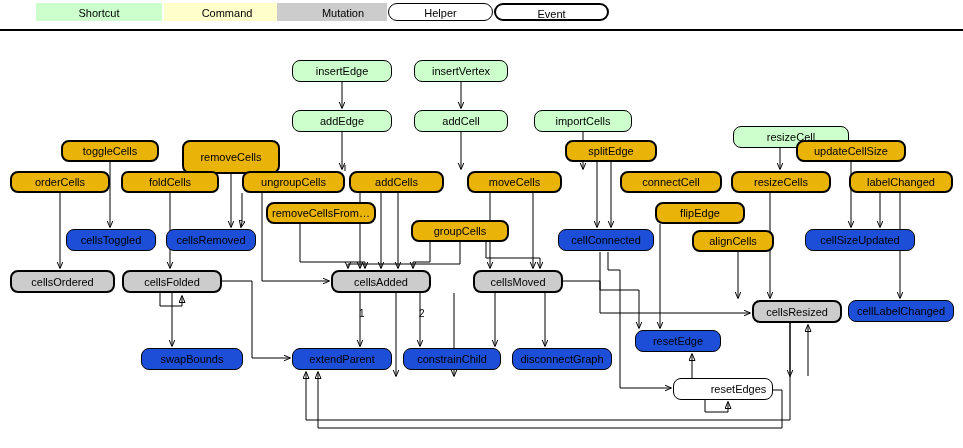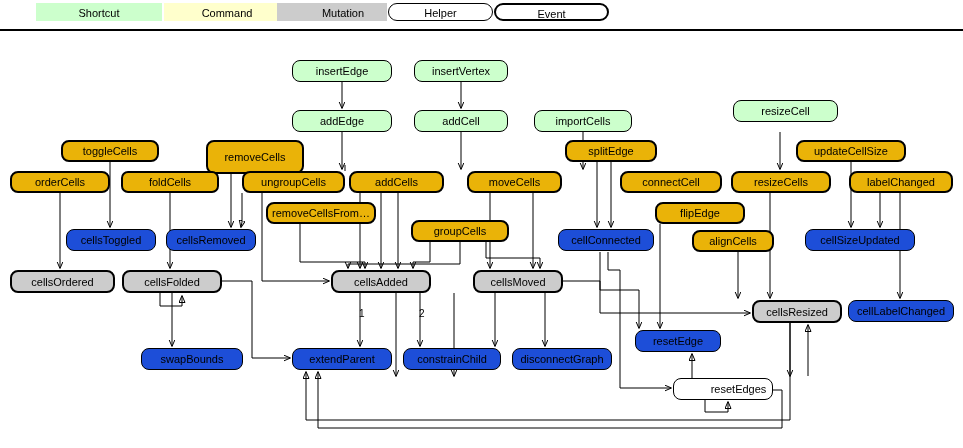--- a/index.html
+++ b/index.html
@@ -132,23 +132,23 @@
       <div class="elabel" style="left: 359px; top: 308px;">1</div>
       <div class="elabel" style="left: 419px; top: 308px;">2</div>
     </div>
 
   <div id="nodes">
       <div class="node n-shortcut" style="left: 292px; top: 60px; width: 100px; height: 22px;">insertEdge</div>
       <div class="node n-shortcut" style="left: 414px; top: 60px; width: 94px; height: 22px;">insertVertex</div>
       <div class="node n-shortcut" style="left: 292px; top: 110px; width: 100px; height: 22px;">addEdge</div>
       <div class="node n-shortcut" style="left: 414px; top: 110px; width: 94px; height: 22px;">addCell</div>
       <div class="node n-shortcut" style="left: 534px; top: 110px; width: 98px; height: 22px;">importCells</div>
-      <div class="node n-shortcut" style="left: 733px; top: 100px; width: 105px; height: 22px;">resizeCell</div>
+      <div class="node n-shortcut" style="left: 733px; top: 126px; width: 116px; height: 22px;">resizeCell</div>
       <div class="node n-command" style="left: 61px; top: 140px; width: 98px; height: 22px;">toggleCells</div>
-      <div class="node n-command" style="left: 182px; top: 140px; width: 98px; height: 34px; margin-left: 24px;">removeCells</div>
+      <div class="node n-command" style="left: 182px; top: 140px; width: 98px; height: 34px;">removeCells</div>
       <div class="node n-command" style="left: 565px; top: 140px; width: 92px; height: 22px;">splitEdge</div>
       <div class="node n-command" style="left: 796px; top: 140px; width: 110px; height: 22px;">updateCellSize</div>
       <div class="node n-command" style="left: 10px; top: 171px; width: 100px; height: 22px;">orderCells</div>
       <div class="node n-command" style="left: 121px; top: 171px; width: 98px; height: 22px; border-radius: 7px;">foldCells</div>
       <div class="node n-command" style="left: 242px; top: 171px; width: 103px; height: 22px;">ungroupCells</div>
       <div class="node n-command" style="left: 349px; top: 171px; width: 95px; height: 22px;">addCells</div>
       <div class="node n-command" style="left: 467px; top: 171px; width: 95px; height: 22px;">moveCells</div>
       <div class="node n-command" style="left: 620px; top: 171px; width: 102px; height: 22px;">connectCell</div>
       <div class="node n-command" style="left: 731px; top: 171px; width: 100px; height: 22px;">resizeCells</div>
       <div class="node n-command" style="left: 849px; top: 171px; width: 104px; height: 22px;">labelChanged</div>

